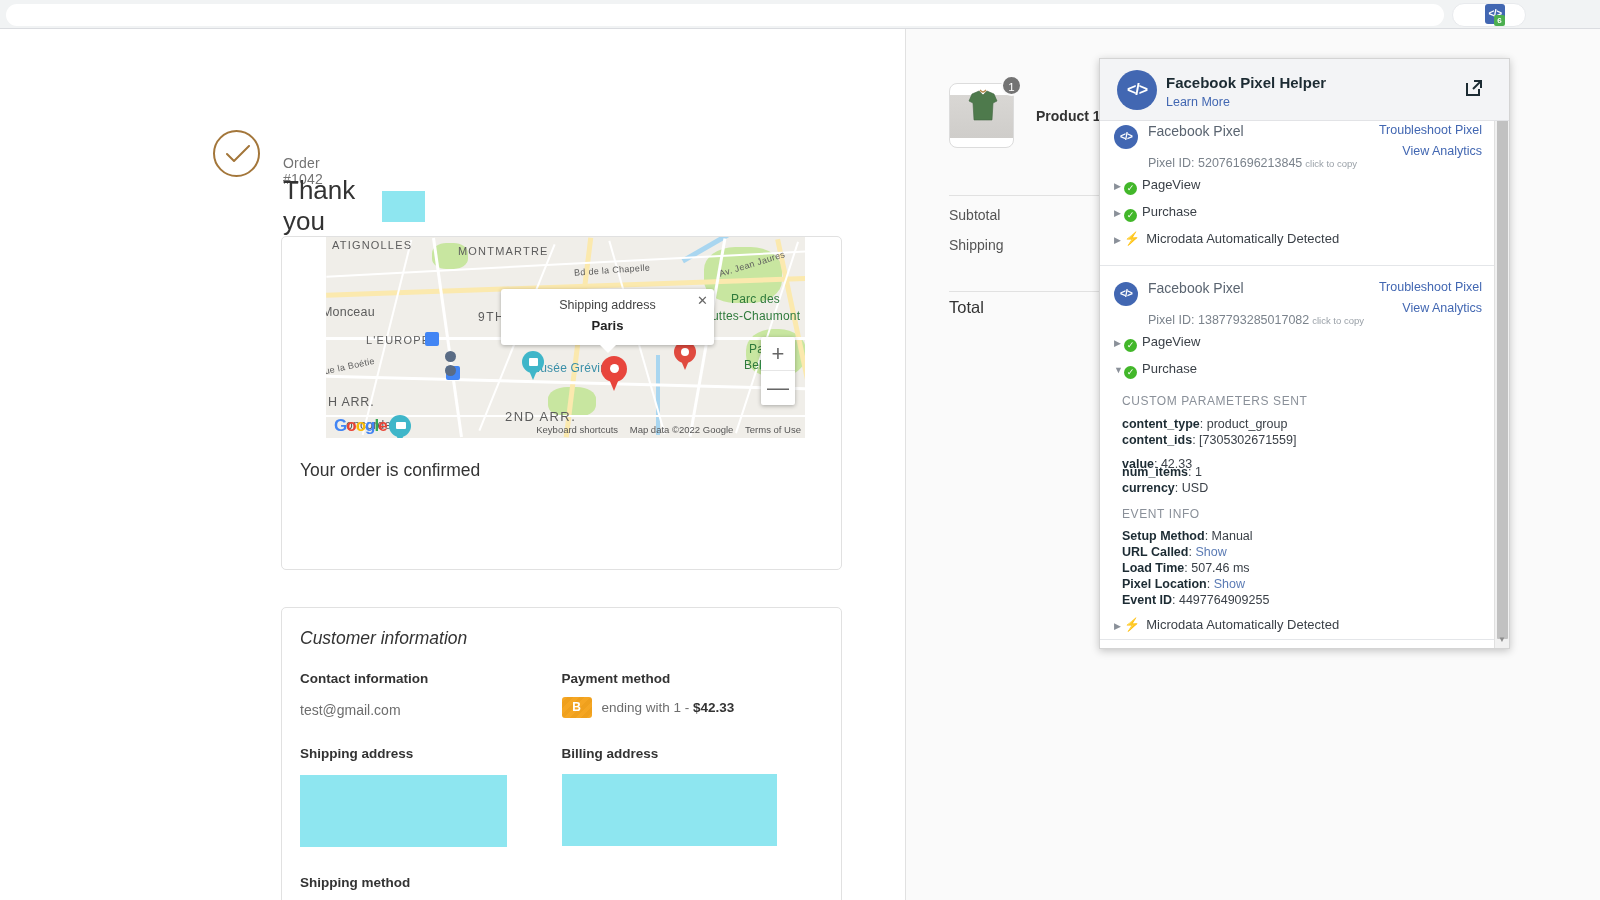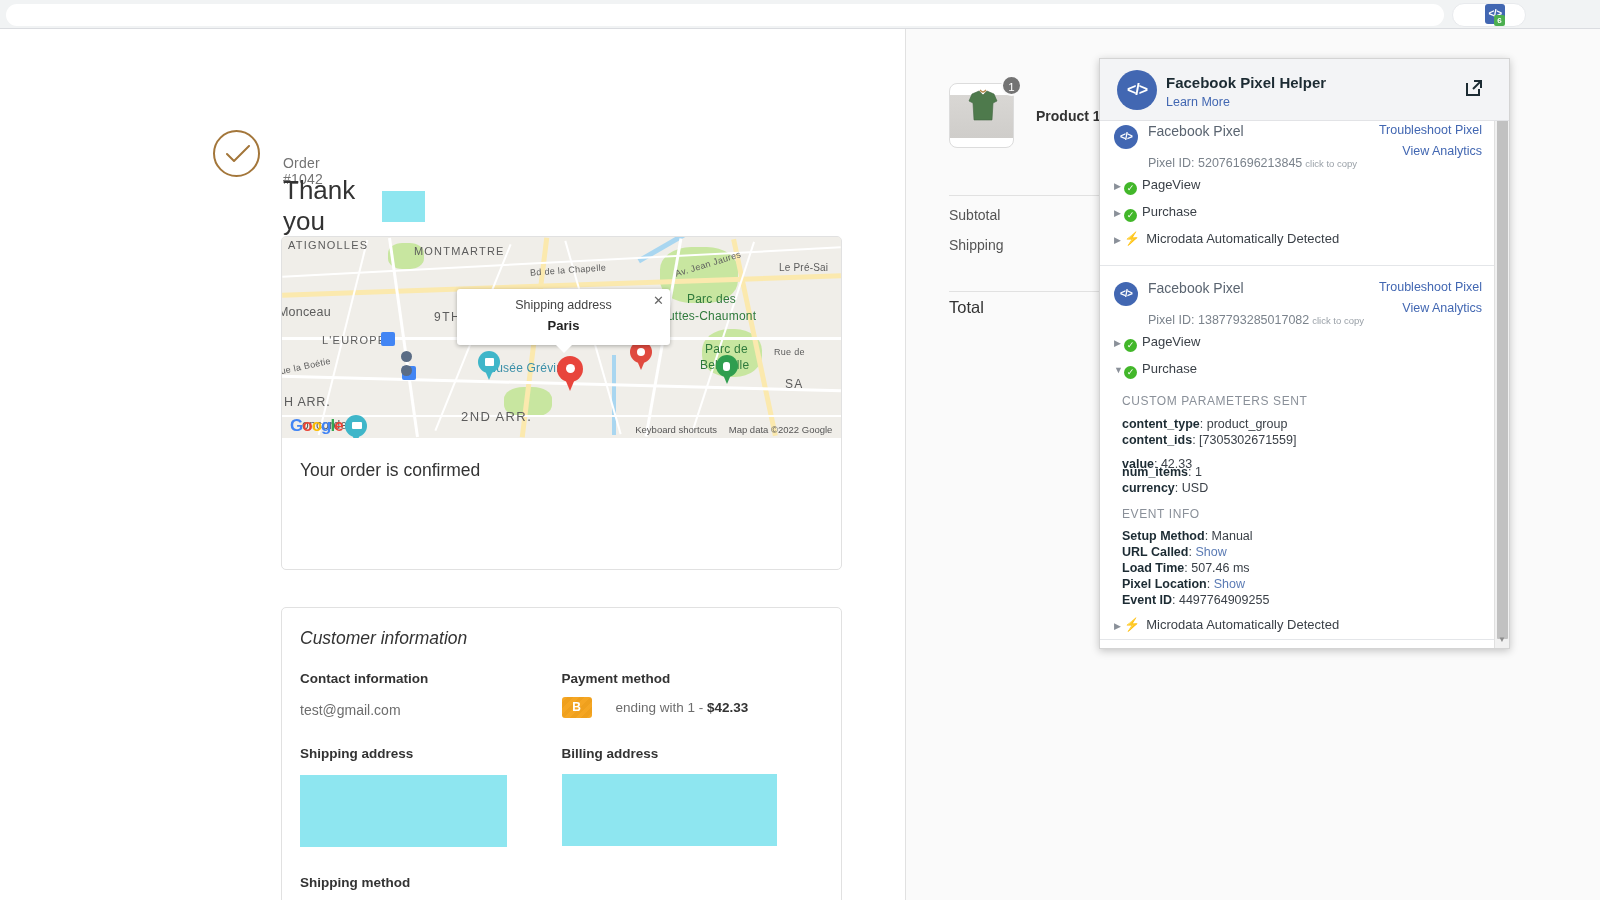--- a/index.html
+++ b/index.html
@@ -87,23 +87,24 @@
   #order-card {
     position: absolute; left: 281px; top: 207px;
     width: 561px; height: 334px;
     border: 1px solid #e1e1e1;
     border-radius: 5px;
     background: #ffffff;
     overflow: hidden;
   }
   #map {
     position: relative;
-    width: 622px; height: 201px;
+    width: 479px; height: 201px;
     background: #e9e6df;
     overflow: hidden;
+    margin-left: 44px;
   }
   .map-green { position:absolute; background:#c8e6a0; }
   .map-road  { position:absolute; background:#ffffff; }
   .map-road-y{ position:absolute; background:#fbe9ae; }
   .map-water { position:absolute; background:#a9d6f0; }
   .map-block { position:absolute; background:#f0eee9; }
   .map-label {
     position: absolute;
     color: #5c5c5c;
     font-size: 11px;
@@ -180,21 +181,21 @@
   .cinfo-grid { display:flex; margin-top:22px; }
   .cinfo-col { width:50%; }
   .cinfo-label { font-size:13.5px; color:#333; font-weight:bold; }
   .cinfo-value { margin-top:16px; font-size:14px; color:#6d6d6d; }
   #pay-row { margin-top:11px; display:flex; align-items:center; }
   #pay-badge {
     width:30px;height:21px;border-radius:3px;
     background: repeating-linear-gradient(-45deg,#f5a623 0 4px,#efa01d 4px 8px);
     color:#fff;font-size:12px;font-weight:bold;text-align:center;line-height:21px;
   }
-  #pay-text { margin-left:24px; font-size:13.5px; color:#6d6d6d; }
+  #pay-text { margin-left:10px; font-size:13.5px; color:#6d6d6d; }
   #pay-text b { color:#333; }
   #addr-ship-redact { width:207px; height:72px; margin-top:14px; }
   #addr-bill-redact { width:215px; height:72px; margin-top:13px; }
   #ship-method-label { margin-top:24px; font-size:13.5px; color:#333; font-weight:bold; }
 
   
   #right-col {
     position:absolute; left:905px; top:0;
     width:695px; height:871px;
     background:#fafafa;

